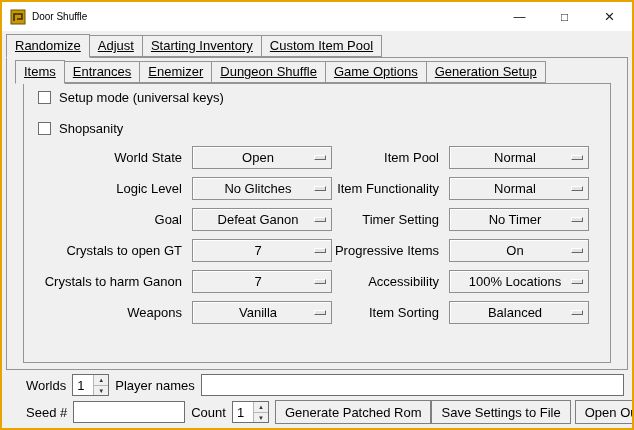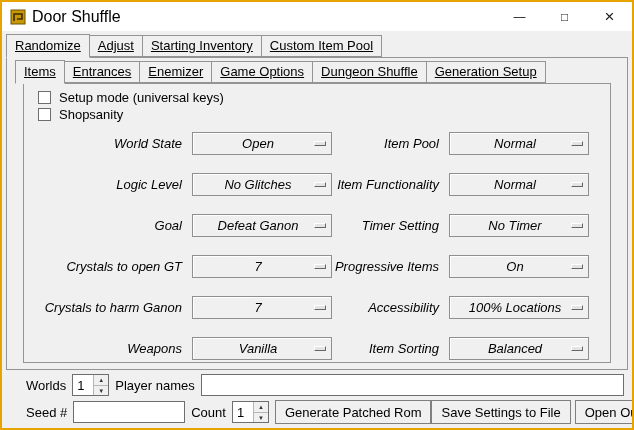--- a/index.html
+++ b/index.html
@@ -21,21 +21,21 @@
   }
   
   .titlebar {
     height: 29px;
     flex: 0 0 29px;
     background: var(--titlebar-bg, #ffffff);
     display: flex;
     align-items: center;
   }
   .app-icon { margin: 0 6px 0 8px; display: flex; }
-  .title { font-size: 16px; text-align: right; }
+  .title { font-size: 10px; text-align: right; }
   .win-controls { margin-left: auto; align-self: stretch; display: flex; }
   .win-btn {
     width: 45px;
     display: flex;
     align-items: center;
     justify-content: center;
     color: #1a1a1a;
     cursor: default;
   }
   .win-btn.minimize { font-size: 12px; }
@@ -64,36 +64,35 @@
   .frame {
     border: 1px solid #949494;
     background: #f0f0f0;
     position: relative;
     z-index: 1;
   }
   .outer-frame { margin: 0 4px; height: 373px; }
   .inner-frame { margin: 0 16px; height: 280px; }
   
   .check-row { display: flex; align-items: center; margin: 6px 0 0 14px; }
-  .check-row + .check-row { margin-top: 2px; }
+  .check-row + .check-row { margin-top: 16px; }
   .checkbox {
     width: 13px;
     height: 13px;
     background: #ffffff;
     border: 1px solid #6e6e6e;
     margin-right: 8px;
     flex: 0 0 13px;
   }
   .form-grid {
     display: grid;
     grid-template-columns: 156px 140px 117px 140px;
-    row-gap: 18px;
+    row-gap: 8px;
     margin: 10px 0 0 12px;
     align-items: center;
-    font-style: italic;
   }
   .flabel { text-align: right; padding-right: 10px; }
   .dropdown {
     height: 23px;
     background: #f0f0f0;
     border: 1px solid #8f8f8f;
     box-shadow: inset 1px 1px 0 #ffffff;
     display: flex;
     align-items: center;
     justify-content: center;
@@ -202,22 +201,22 @@
     <div class="tab">Starting Inventory</div>
     <div class="tab">Custom Item Pool</div>
   </div>
 
   <div class="frame outer-frame">
 
     <div class="tabbar inner">
       <div class="tab selected">Items</div>
       <div class="tab">Entrances</div>
       <div class="tab">Enemizer</div>
+      <div class="tab">Dungeon Shuffle</div>
       <div class="tab">Game Options</div>
-      <div class="tab">Dungeon Shuffle</div>
       <div class="tab">Generation Setup</div>
     </div>
 
     <div class="frame inner-frame">
 
       <div class="check-row">
         <span class="checkbox"></span>
         <span>Setup mode (universal keys)</span>
       </div>
       <div class="check-row">

